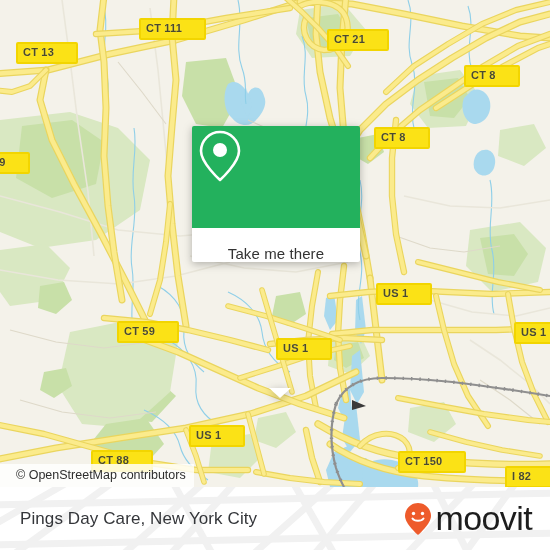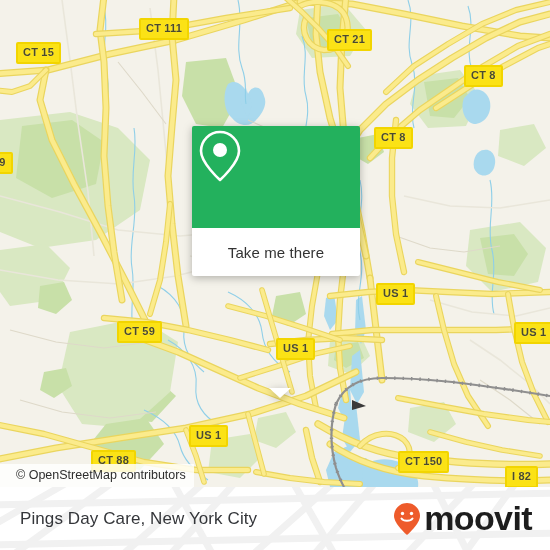--- a/index.html
+++ b/index.html
@@ -22,21 +22,21 @@
   .shield{
     position:absolute;
     background:#fbe216;
     border:2px solid #f2d500;
     border-radius:2px;
     color:#4a4a2e;
     font-size:11px;
     font-weight:bold;
     letter-spacing:.2px;
     line-height:1;
-    padding:3px 5px 4px 5px;
+    padding:3px 22px 4px 5px;
     white-space:nowrap;
     box-sizing:border-box;
     text-shadow:0 0 1px rgba(255,255,255,.4);
   }
 
   
   #attribution{
     position:absolute;left:0;bottom:0;
     background:rgba(255,255,255,.82);
     color:#2e2e2e;
@@ -51,22 +51,22 @@
     position:absolute;left:192px;top:126px;width:168px;
     filter:drop-shadow(0 2px 4px rgba(0,0,0,.28));
   }
   #popup .head{
     height:102px;
     background:#23b15d;
     display:flex;align-items:center;justify-content:center;
     border-radius:2px 2px 0 0;
   }
   #popup .foot{
-    height:48px;background:#ffffff;
-    display:flex;align-items:center;justify-content:center;
+    height:34px;background:#ffffff;
+    display:flex;align-items:flex-end;justify-content:center;
     border-radius:0 0 2px 2px;
   }
   #popup .foot span{
     font-size:15px;color:#333333;letter-spacing:.1px;
   }
   #popup .tail{
     position:absolute;left:77px;top:262px;
     width:0;height:0;
     border-left:11px solid transparent;
     border-right:11px solid transparent;
@@ -87,21 +87,21 @@
     white-space:nowrap;
     margin-left:8px;
   }
   #brand{
     position:absolute;right:18px;top:0;height:63px;
     display:flex;align-items:center;gap:2px;
   }
   #brand .mark{width:30px;height:34px;}
   #brand .word{
     font-size:34px;line-height:1;color:#1d1d1d;
-    letter-spacing:-.6px;font-weight:700;
+    letter-spacing:-.6px;font-weight:400;
     position:relative;top:-1px;
   }
 </style>
 </head>
 <body>
 
 <div id="app">
 
   <div id="map">
 
@@ -306,21 +306,21 @@
 
       <g>
         <path class="rail" d="M336 404 C344 386 360 378 382 378 C430 378 470 384 512 390 C532 393 544 395 550 396"></path>
         <path class="railtick" d="M336 404 C344 386 360 378 382 378 C430 378 470 384 512 390 C532 393 544 395 550 396"></path>
         <path class="rail" d="M336 404 C330 424 330 446 336 468 C340 480 344 487 344 487"></path>
         <path class="railtick" d="M336 404 C330 424 330 446 336 468 C340 480 344 487 344 487"></path>
         <path d="M352 400 L366 406 L352 410 Z" fill="#3a3a3a"></path>
       </g>
     </svg>
 
-    <div class="shield" style="left:16px;top:42px">CT 15</div>
+    <div class="shield" style="left:16px;top:42px">CT 13</div>
     <div class="shield" style="left:139px;top:18px">CT 111</div>
     <div class="shield" style="left:327px;top:29px">CT 21</div>
     <div class="shield" style="left:464px;top:65px">CT 8</div>
     <div class="shield" style="left:374px;top:127px">CT 8</div>
     <div class="shield" style="left:-14px;top:152px">59</div>
     <div class="shield" style="left:117px;top:321px">CT 59</div>
     <div class="shield" style="left:276px;top:338px">US 1</div>
     <div class="shield" style="left:376px;top:283px">US 1</div>
     <div class="shield" style="left:514px;top:322px">US 1</div>
     <div class="shield" style="left:189px;top:425px">US 1</div>

